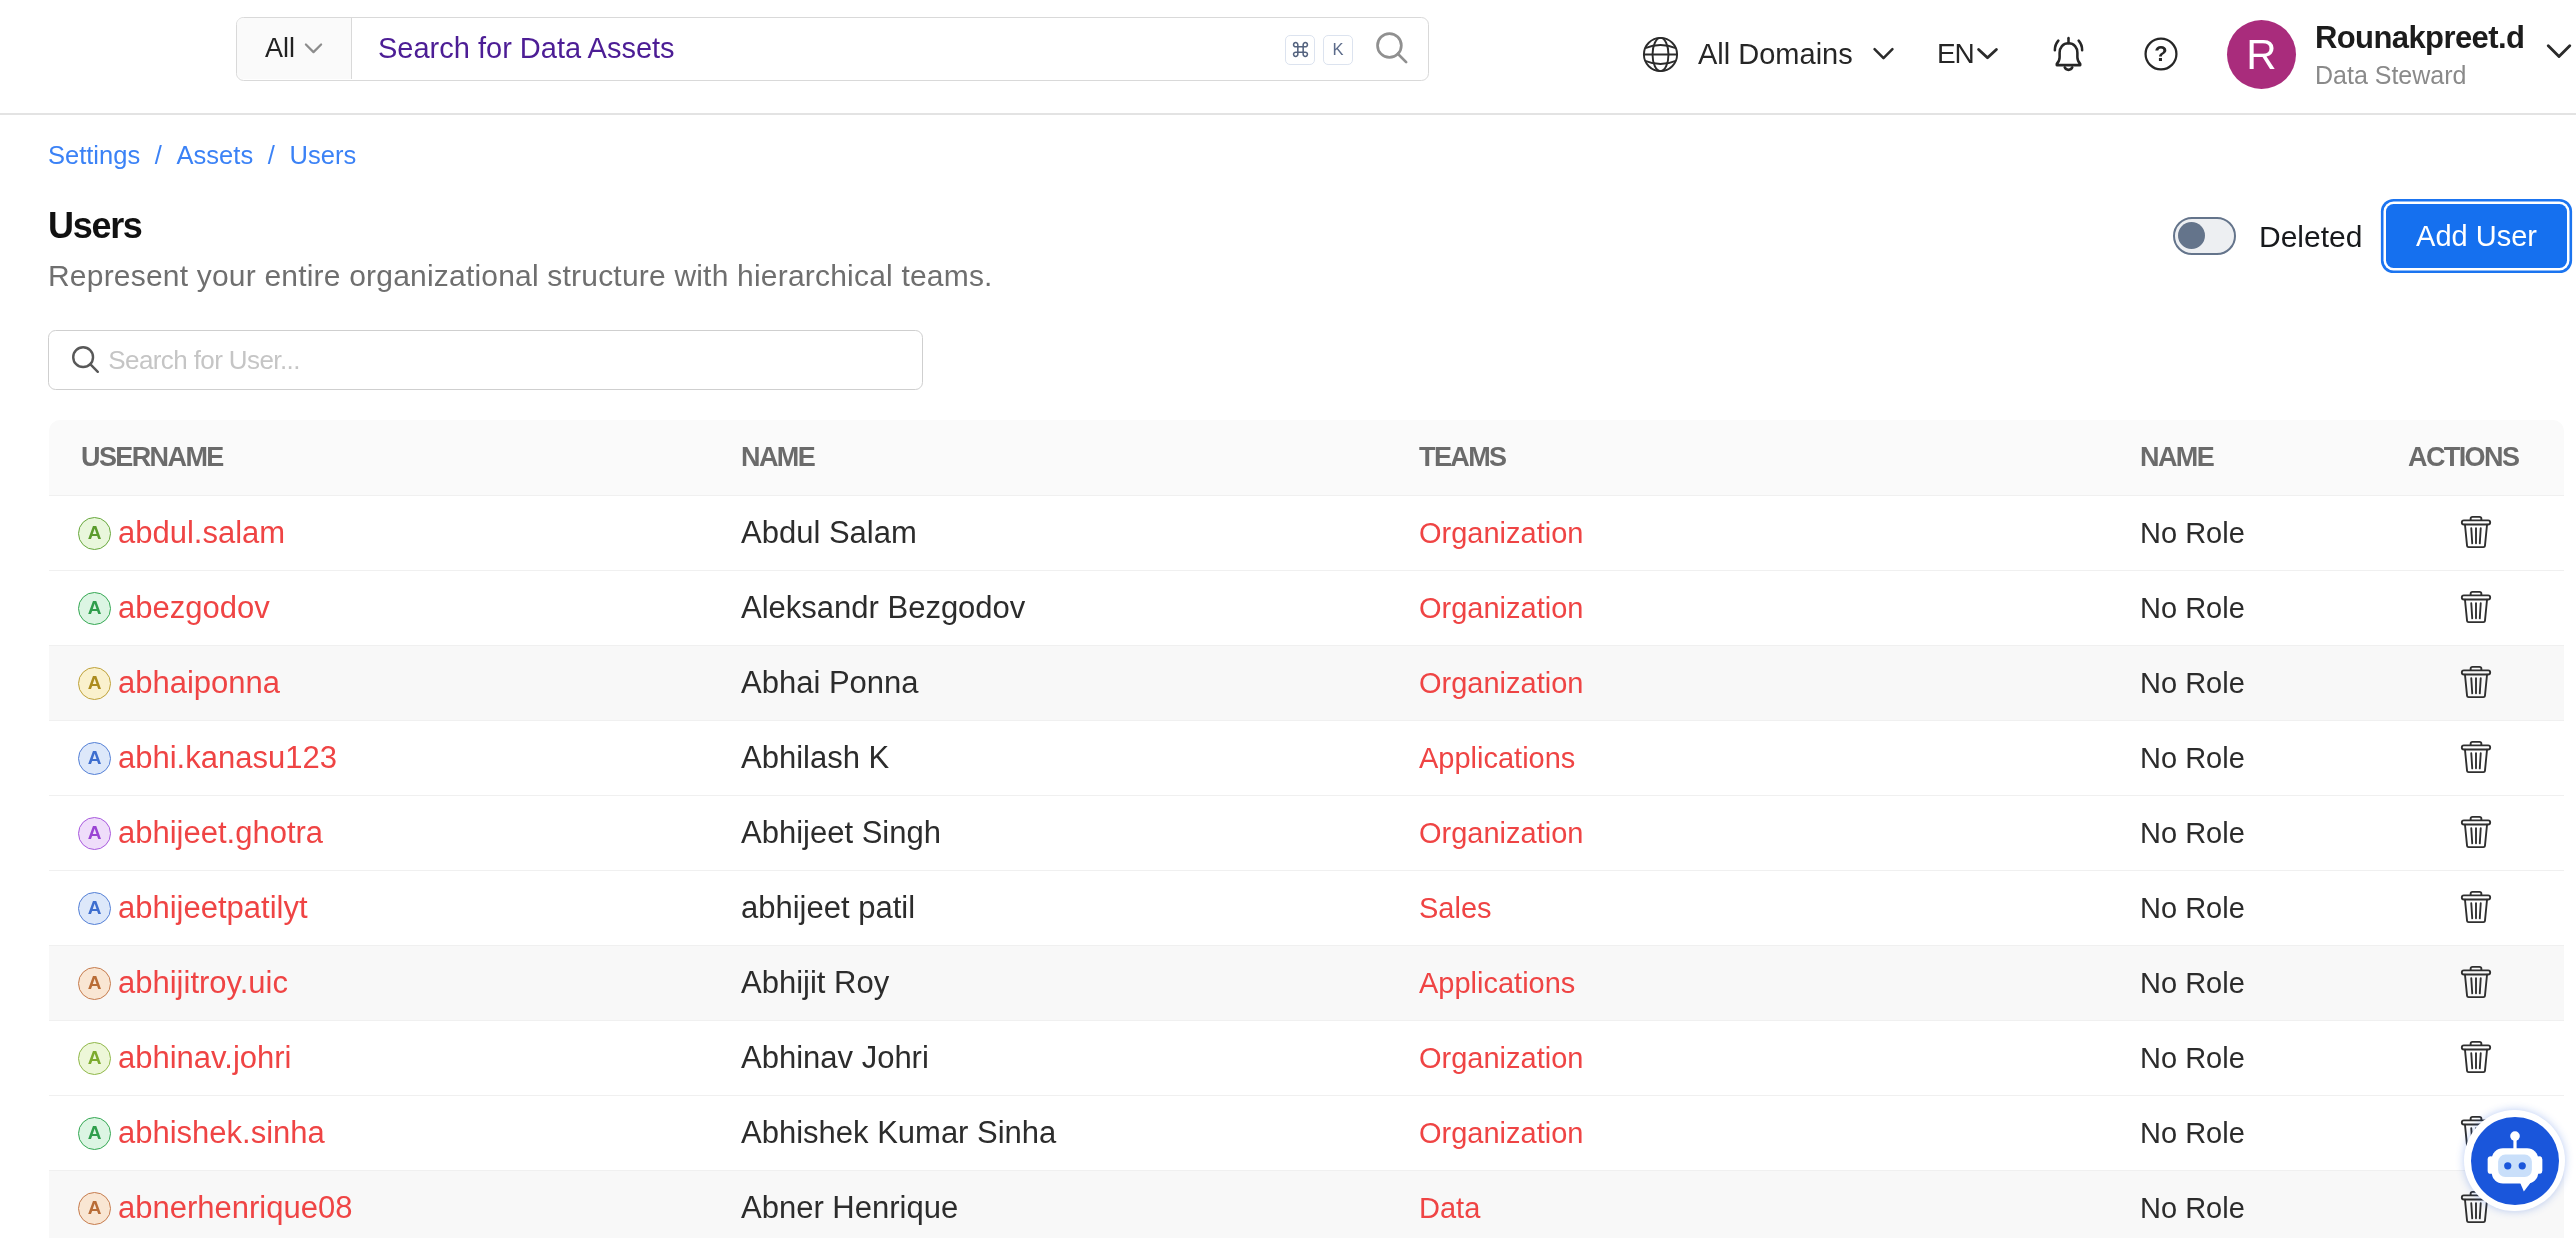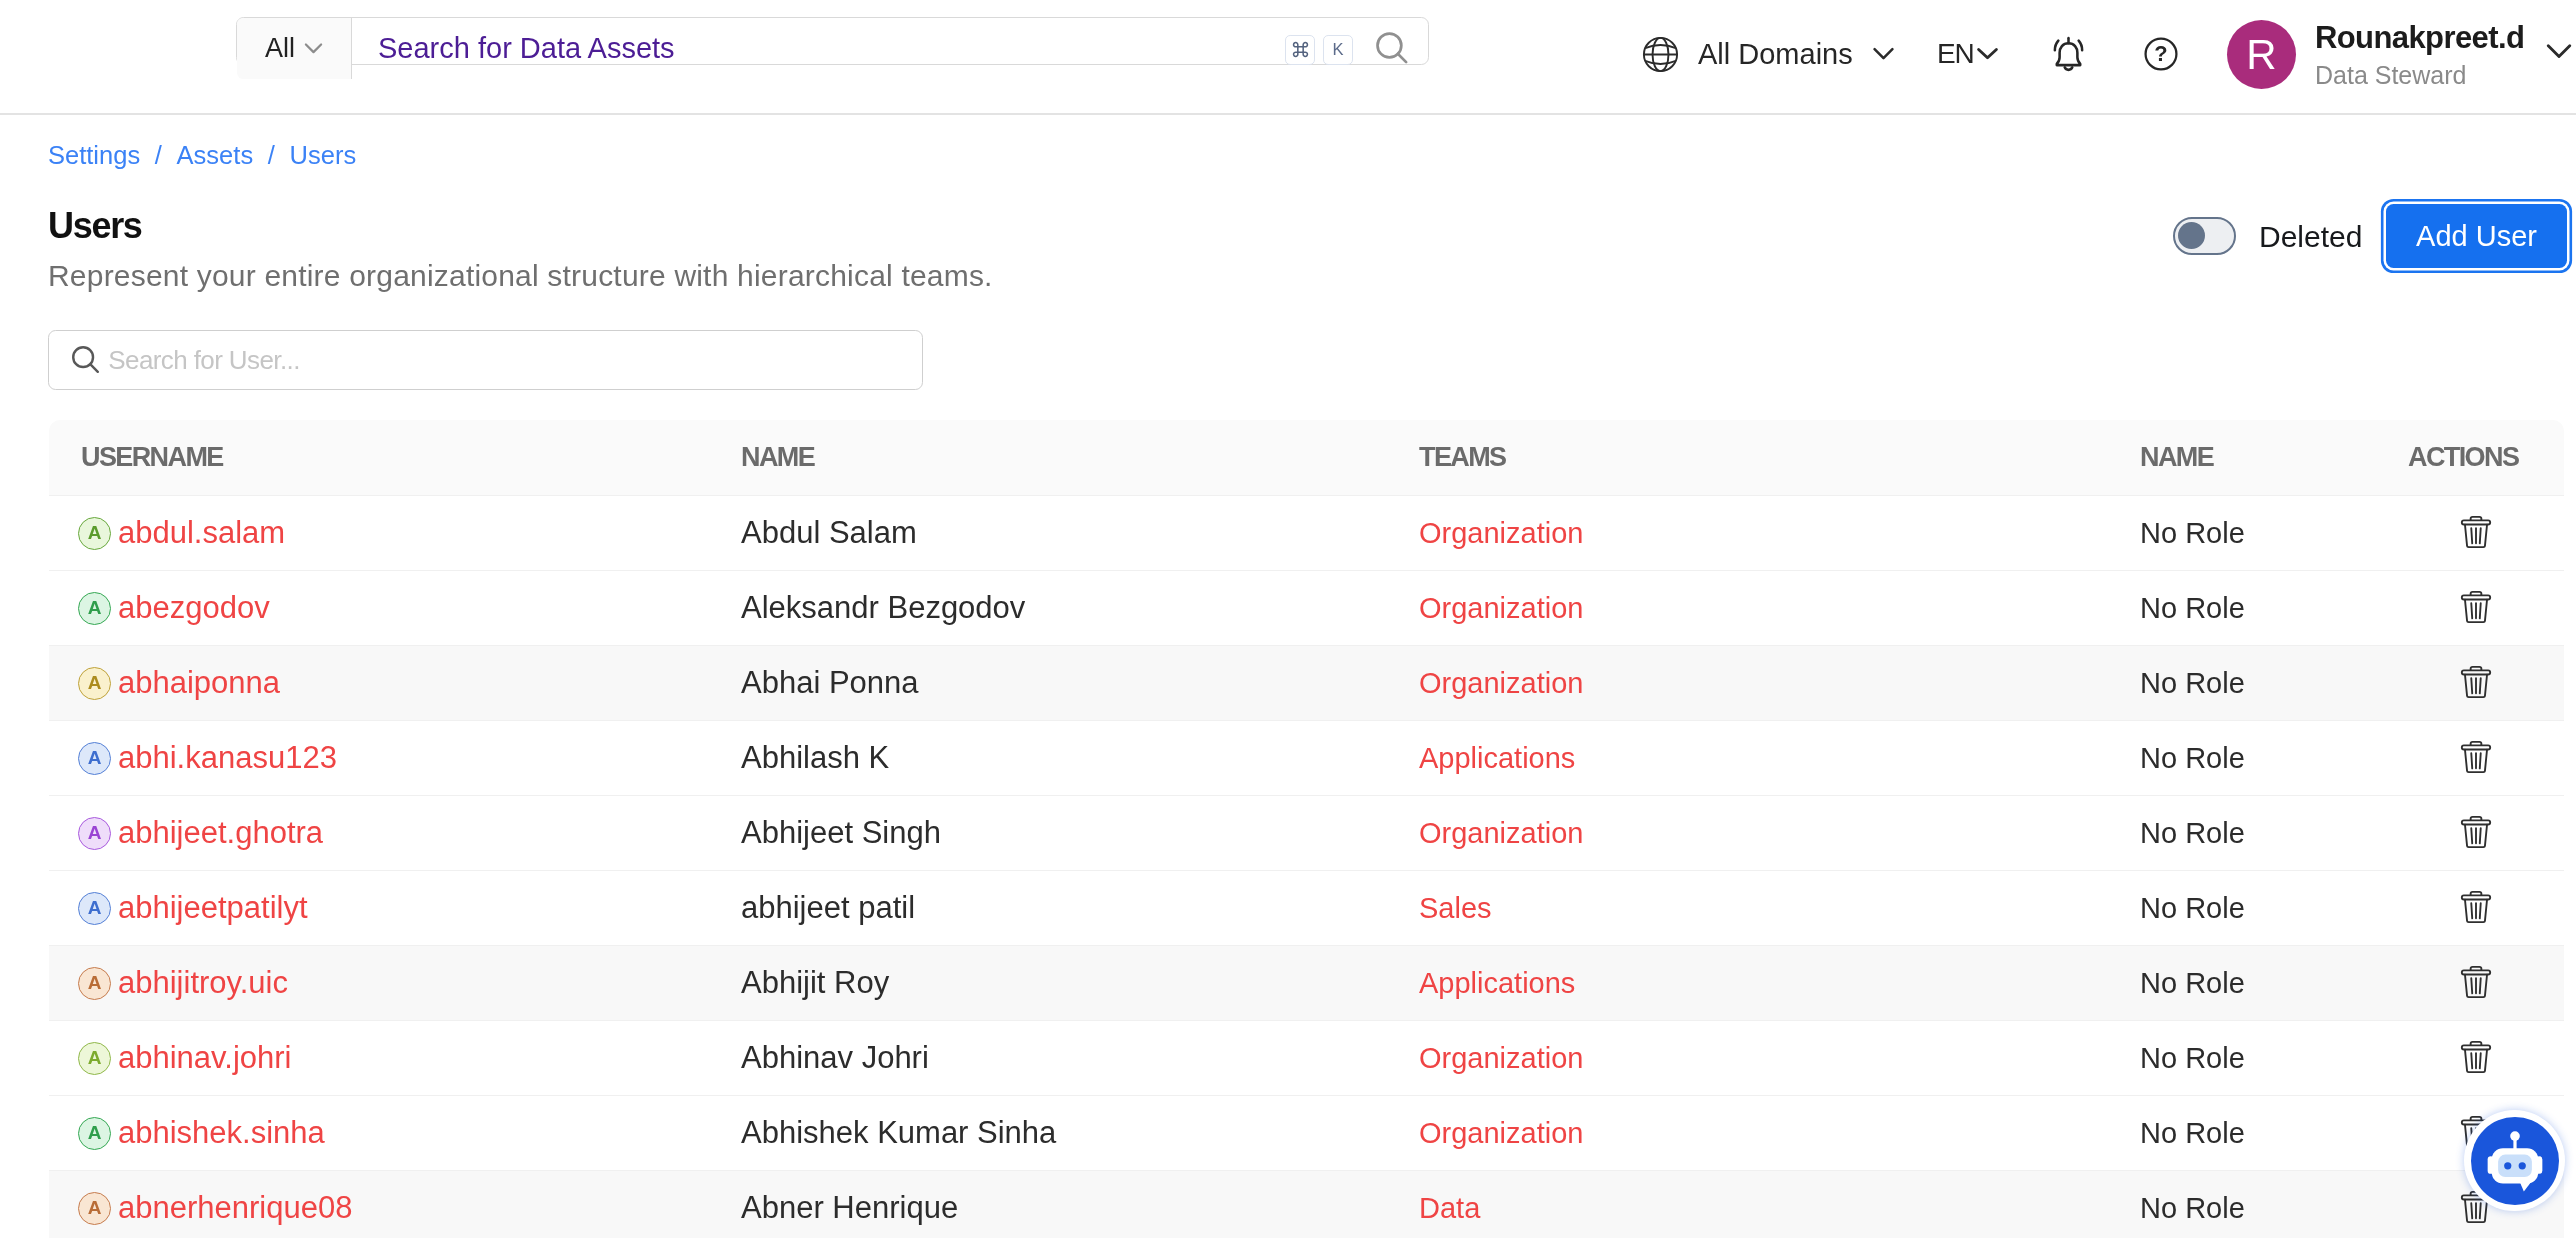--- a/index.html
+++ b/index.html
@@ -2,21 +2,21 @@
 <html style="font-size:10.2px"><head>
 <meta charset="utf-8">
 <style>
 * { margin:0; padding:0; box-sizing:border-box; }
 html,body { width:2576px; height:1238px; overflow:hidden; background:#fff;
   font-family:"Liberation Sans", sans-serif; color:#1f1f1f; }
 
 
 #header { position:absolute; left:0; top:0; width:2576px; height:115px; background:#fff;
   border-bottom:2.5px solid #e3e3e3; z-index:5; }
-#searchbox { position:absolute; left:236px; top:17px; width:1193px; height:48px;
+#searchbox { position:absolute; left:236px; top:17px; width:1193px; height:64px;
   border:1.3px solid #d9d9d9; border-radius:7.6px; background:#fff; }
 #allseg { position:absolute; left:0; top:0; width:115px; height:61px; background:#fafafa;
   border-right:1.3px solid #d9d9d9; border-radius:6.4px 0 0 6.4px;
   display:flex; align-items:center; justify-content:center; gap:9px; }
 #allseg .alltxt { font-size:27px; color:#222; font-weight:500; }
 #ph { position:absolute; left:141px; top:0; height:61px; display:flex; align-items:center;
   font-size:29px; color:#4c1d95; }
 .kbd { position:absolute; top:16.6px; width:30px; height:30px; border:1.3px solid #dce3ef;
   border-radius:5.1px; color:#5c6b8a; display:flex; align-items:center; justify-content:center; }
 #kbd1 { left:1048px; }

